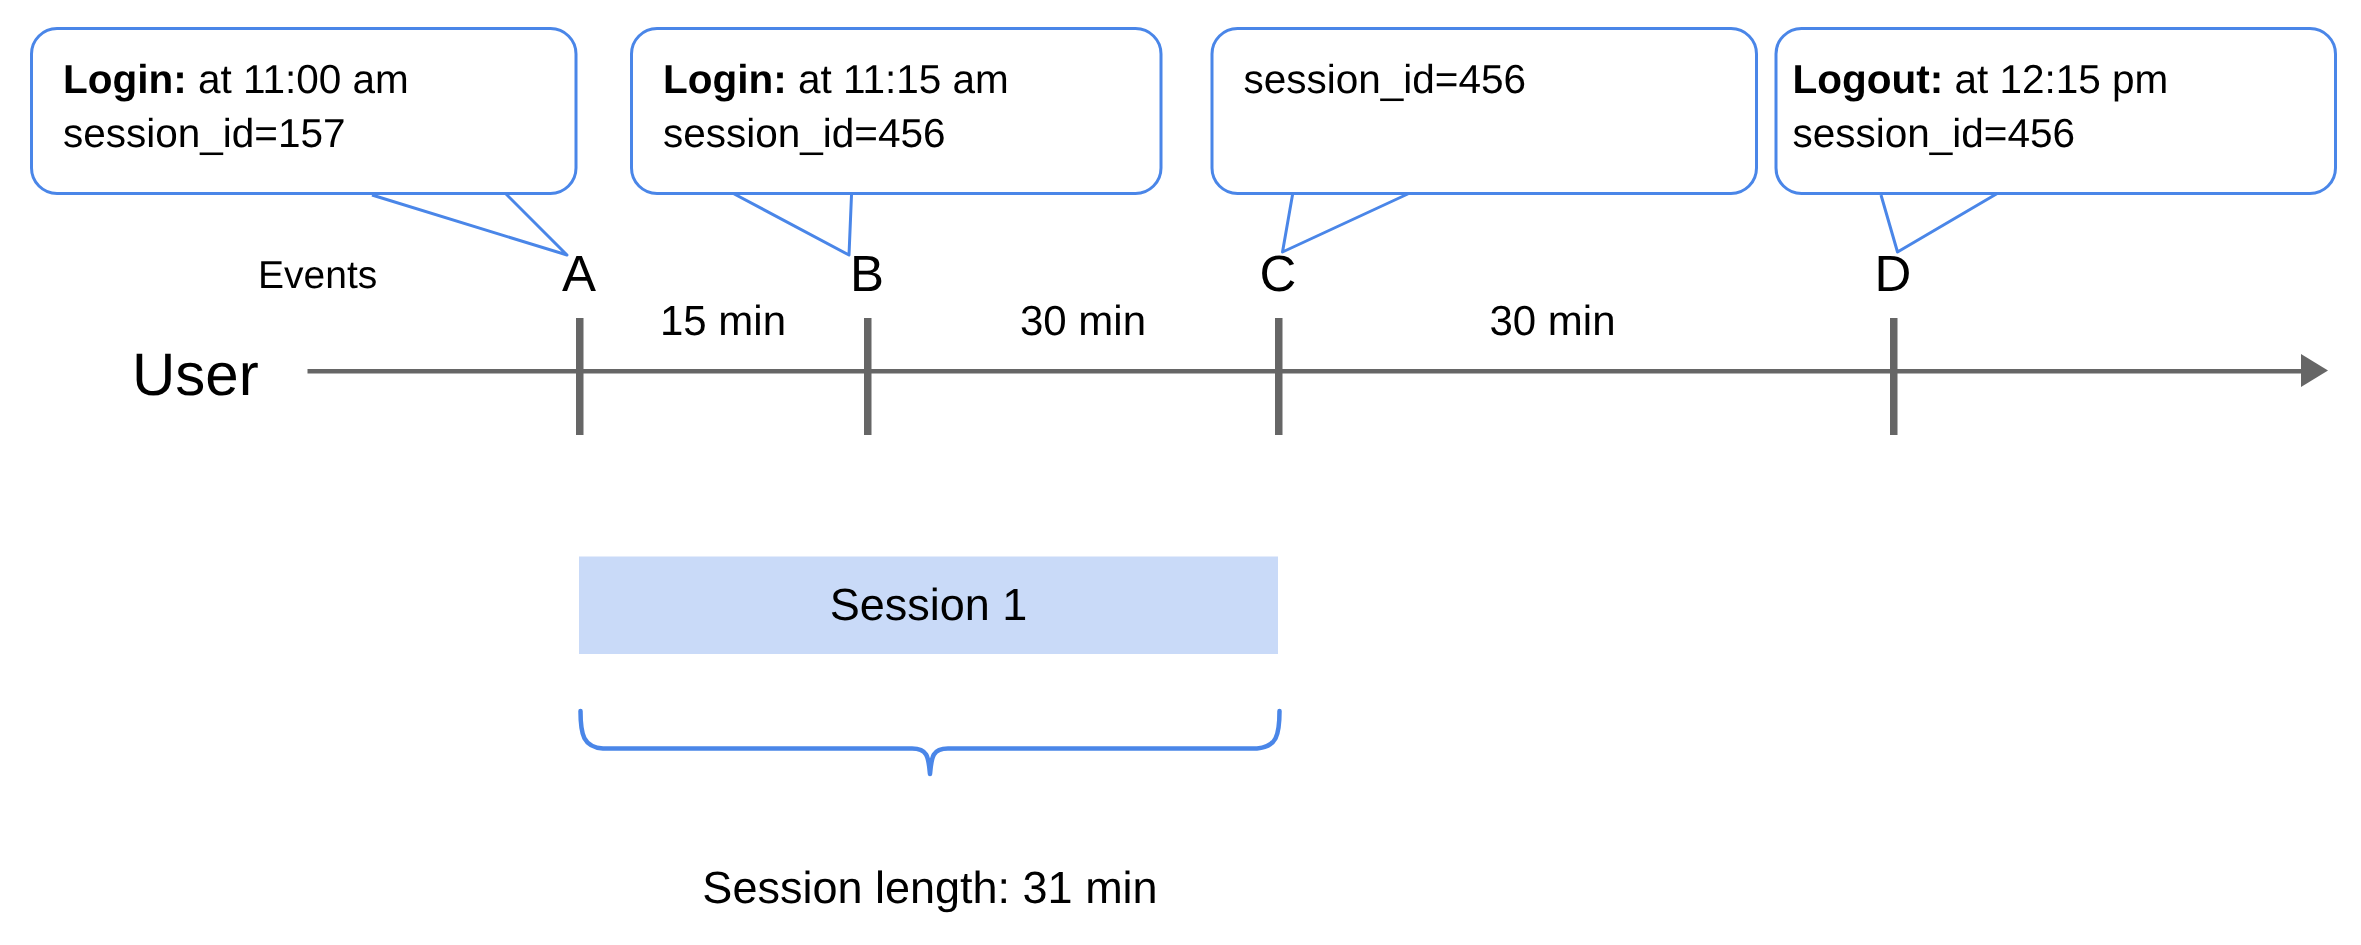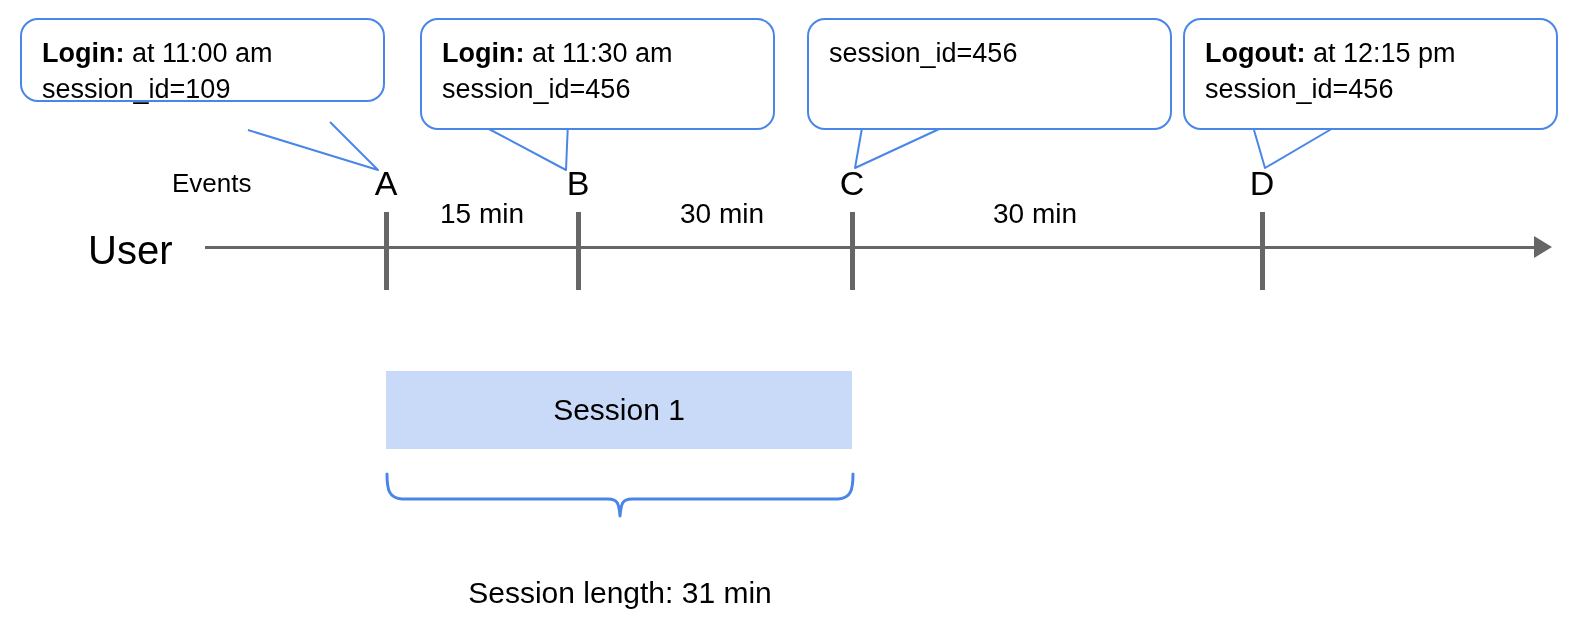--- a/index.html
+++ b/index.html
@@ -115,35 +115,35 @@
 
     <path d="M 248,130 L 378,170 L 330,122" fill="#ffffff" stroke="#4a86e8" stroke-width="2" stroke-linejoin="round"></path>
 
     <path d="M 487,128 L 566,170 L 568,122" fill="#ffffff" stroke="#4a86e8" stroke-width="2" stroke-linejoin="round"></path>
 
     <path d="M 862,128 L 855,168 L 950,124" fill="#ffffff" stroke="#4a86e8" stroke-width="2" stroke-linejoin="round"></path>
 
     <path d="M 1254,130 L 1265,168 L 1340,124" fill="#ffffff" stroke="#4a86e8" stroke-width="2" stroke-linejoin="round"></path>
   </svg>
 
-  <div class="callout" style="left:20px; top:18px; width:365px; height:84px;">
+  <div class="callout" style="left:20px; top:18px; width:365px; height:112px;">
     <span class="line"><span class="evt">Login:</span><span> at 11:00 am</span></span>
-    <span class="line">session_id=109</span>
+    <span class="line">session_id=157</span>
   </div>
 
   <div class="callout" style="left:420px; top:18px; width:355px; height:112px;">
-    <span class="line"><span class="evt">Login:</span><span> at 11:30 am</span></span>
+    <span class="line"><span class="evt">Login:</span><span> at 11:15 am</span></span>
     <span class="line">session_id=456</span>
   </div>
 
   <div class="callout" style="left:807px; top:18px; width:365px; height:112px;">
     <span class="line">session_id=456</span>
   </div>
 
-  <div class="callout" style="left:1183px; top:18px; width:375px; height:112px;">
+  <div class="callout" style="left:1183px; top:18px; width:375px; height:112px;padding-left:10px;">
     <span class="line"><span class="evt">Logout:</span><span> at 12:15 pm</span></span>
     <span class="line">session_id=456</span>
   </div>
 
   <div class="row-label events" style="left:172px; top:170px;">Events</div>
   <div class="row-label user" style="left:88px; top:230px;">User</div>
 
   <div class="tick-label" style="left:386px; top:166px;">A</div>
   <div class="tick-label" style="left:578px; top:166px;">B</div>
   <div class="tick-label" style="left:852px; top:166px;">C</div>
@@ -154,21 +154,21 @@
   <div class="interval-label" style="left:1035px; top:200px;">30 min</div>
 
   <div class="axis-line" style="left:205px; top:246px; width:1330px;"></div>
   <div class="axis-arrow" style="left:1534px; top:236px;"></div>
 
   <div class="tick" style="left:384px; top:212px; height:78px;"></div>
   <div class="tick" style="left:576px; top:212px; height:78px;"></div>
   <div class="tick" style="left:850px; top:212px; height:78px;"></div>
   <div class="tick" style="left:1260px; top:212px; height:78px;"></div>
 
-  <div class="session-bar" style="left:386px; top:371px; width:466px; height:78px;">
+  <div class="session-bar" style="left:386px; top:371px; width:466px; height:65px;">
     <span>Session 1</span>
   </div>
 
   <svg class="brace" style="left:380px; top:470px; width:480px; height:62px;" viewBox="0 0 480 62">
     <path d="M 7,4
              C 7,20 9,28 22,29
              L 228,29
              C 238,29 239,34 240,46
              C 241,34 242,29 252,29
              L 458,29

